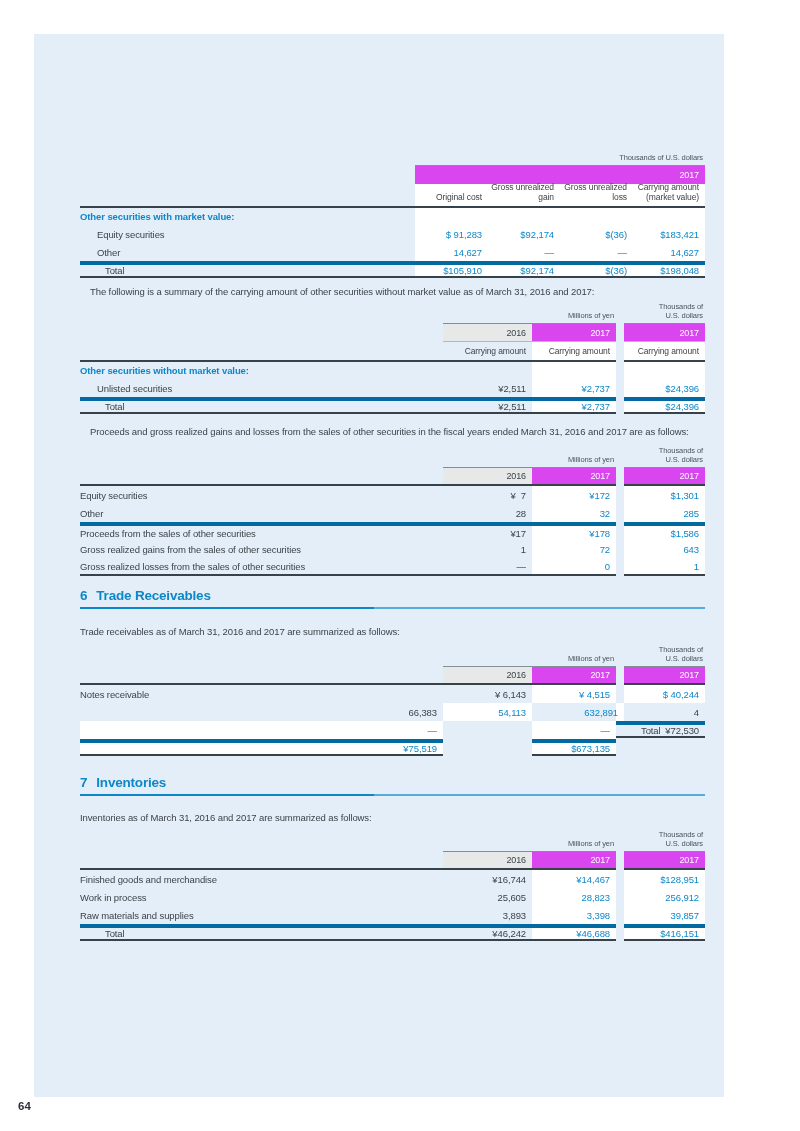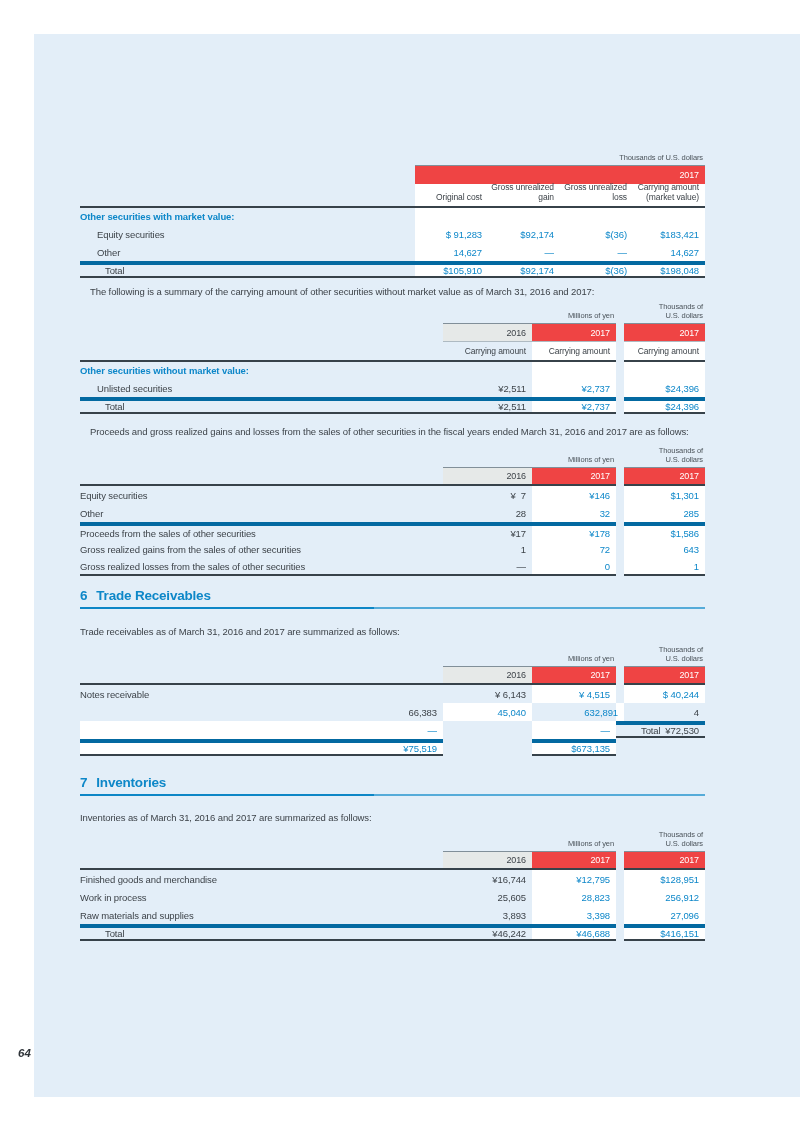--- a/index.html
+++ b/index.html
@@ -1,16 +1,16 @@
 <!DOCTYPE html>
 <html><head>
 <meta charset="utf-8">
 <style>
   html,body{margin:0;padding:0;background:#ffffff;}
-  .page{position:relative;width:800px;height:1131px;background:#ffffff;overflow:hidden;
+  .page{position:relative;width:724px;height:1131px;background:#ffffff;overflow:hidden;
         font-family:"Liberation Sans",sans-serif;}
   .panel{position:absolute;left:34px;top:34px;width:766px;height:1063px;background:#e3eef8;}
 
   .para{position:absolute;left:46px;width:640px;font-size:9.5px;line-height:1.3;
         color:#3d4349;letter-spacing:-0.1px;}
   .para.indent{text-indent:10px;}
 
   .sec-head{position:absolute;left:46px;width:625px;}
   .sec-head .hrow{display:flex;align-items:baseline;}
   .sec-head .num{color:#0d87c8;font-weight:bold;font-size:13.5px;margin-right:9px;letter-spacing:-0.2px;}
@@ -31,35 +31,35 @@
   .t-single .h-note{height:14px;}
   .h-year{height:18px;}
   .h-sub{height:20px;}
   .h-colhead{height:24px;}
   .h-row{height:18px;}
   .h-srow{height:17px;}
 
   .note{font-size:7.5px;color:#4c545b;align-items:flex-end;text-align:right;white-space:pre-line;
         line-height:1.2;padding-bottom:3px;padding-right:2px;border-bottom:1px solid #818f99;}
   .year{font-size:9px;}
-  .bg-blue{background:#ef4444;color:#ffffff;}
+  .bg-blue{background:#d946ef;color:#ffffff;}
   .bg-gray{background:#e6e9e8;}
   .bg-white{background:#ffffff;}
   .colhead{font-size:8.5px;color:#3d4349;align-items:flex-end;text-align:right;white-space:pre-line;
         line-height:1.25;padding-bottom:3px;}
   .sub{font-size:8.5px;}
   .val.blue{color:#0d87c9;}
   .lbl-section{color:#0d87c9;font-weight:bold;}
   .ind1{padding-left:17px;}
   .ind2{padding-left:25px;}
   .bt-dark{border-top:4px solid #0369a1;}
   .bb-dark{border-bottom:2px solid #37424a;}
   .bb-thin{border-bottom:1px solid #aebac2;}
 
-  .page-num{position:absolute;left:18px;top:1047px;font-size:11.5px;font-weight:bold;color:#2e3338;font-style:italic;}
+  .page-num{position:absolute;left:18px;top:1100px;font-size:11.5px;font-weight:bold;color:#2e3338;}
 </style>
 </head>
 <body>
 
 <div class="page">
   <div class="panel">
 
     <div class="tbl t-single" style="top:118px;">
         <div class="cell left h-note"></div>
         <div class="cell note h-note" style="grid-column: span 4;">Thousands of U.S. dollars</div>
@@ -138,21 +138,21 @@
         <div class="cell gap h-note"></div>
         <div class="cell note h-note">Thousands of
 U.S. dollars</div>
         <div class="cell left h-year bb-dark"></div>
         <div class="cell year bg-gray h-year bb-dark">2016</div>
         <div class="cell year bg-blue h-year bb-dark">2017</div>
         <div class="cell gap h-year"></div>
         <div class="cell year bg-blue h-year bb-dark">2017</div>
         <div class="cell left h-row">Equity securities</div>
         <div class="cell val h-row">¥  7</div>
-        <div class="cell val blue bg-white h-row">¥146</div>
+        <div class="cell val blue bg-white h-row">¥172</div>
         <div class="cell gap h-row"></div>
         <div class="cell val blue bg-white h-row">$1,301</div>
         <div class="cell left h-row">Other</div>
         <div class="cell val h-row">28</div>
         <div class="cell val blue bg-white h-row">32</div>
         <div class="cell gap h-row"></div>
         <div class="cell val blue bg-white h-row">285</div>
         <div class="cell left h-row bt-dark">Proceeds from the sales of other securities</div>
         <div class="cell val h-row bt-dark">¥17</div>
         <div class="cell val blue bg-white h-row bt-dark">¥178</div>
@@ -190,21 +190,21 @@
         <div class="cell year bg-gray h-year bb-dark">2016</div>
         <div class="cell year bg-blue h-year bb-dark">2017</div>
         <div class="cell gap h-year"></div>
         <div class="cell year bg-blue h-year bb-dark">2017</div>
         <div class="cell left h-row">Notes receivable</div>
         <div class="cell val h-row">¥ 6,143</div>
         <div class="cell val blue bg-white h-row">¥ 4,515</div>
         <div class="cell gap h-row"></div>
         <div class="cell val blue bg-white h-row">$ 40,244</div>
         <div class="cell val h-row">66,383</div>
-        <div class="cell val blue bg-white h-row">45,040</div>
+        <div class="cell val blue bg-white h-row">54,113</div>
         <div class="cell gap h-row"></div>
         <div class="cell val blue bg-white h-row">632,891</div>
         <div class="cell val h-row">4</div>
         <div class="cell val blue bg-white h-row">—</div>
         <div class="cell gap h-row"></div>
         <div class="cell val blue bg-white h-row">—</div>
         <div class="cell left h-srow bt-dark bb-dark ind2">Total</div>
         <div class="cell val h-srow bt-dark bb-dark">¥72,530</div>
         <div class="cell val blue bg-white h-srow bt-dark bb-dark">¥75,519</div>
         <div class="cell gap h-srow"></div>
@@ -227,33 +227,33 @@
         <div class="cell gap h-note"></div>
         <div class="cell note h-note">Thousands of
 U.S. dollars</div>
         <div class="cell left h-year bb-dark"></div>
         <div class="cell year bg-gray h-year bb-dark">2016</div>
         <div class="cell year bg-blue h-year bb-dark">2017</div>
         <div class="cell gap h-year"></div>
         <div class="cell year bg-blue h-year bb-dark">2017</div>
         <div class="cell left h-row">Finished goods and merchandise</div>
         <div class="cell val h-row">¥16,744</div>
-        <div class="cell val blue bg-white h-row">¥12,795</div>
+        <div class="cell val blue bg-white h-row">¥14,467</div>
         <div class="cell gap h-row"></div>
         <div class="cell val blue bg-white h-row">$128,951</div>
         <div class="cell left h-row">Work in process</div>
         <div class="cell val h-row">25,605</div>
         <div class="cell val blue bg-white h-row">28,823</div>
         <div class="cell gap h-row"></div>
         <div class="cell val blue bg-white h-row">256,912</div>
         <div class="cell left h-row">Raw materials and supplies</div>
         <div class="cell val h-row">3,893</div>
         <div class="cell val blue bg-white h-row">3,398</div>
         <div class="cell gap h-row"></div>
-        <div class="cell val blue bg-white h-row">27,096</div>
+        <div class="cell val blue bg-white h-row">39,857</div>
         <div class="cell left h-srow bt-dark bb-dark ind2">Total</div>
         <div class="cell val h-srow bt-dark bb-dark">¥46,242</div>
         <div class="cell val blue bg-white h-srow bt-dark bb-dark">¥46,688</div>
         <div class="cell gap h-srow"></div>
         <div class="cell val blue bg-white h-srow bt-dark bb-dark">$416,151</div>
       </div>
 
   </div>
 
   <div class="page-num">64</div>

